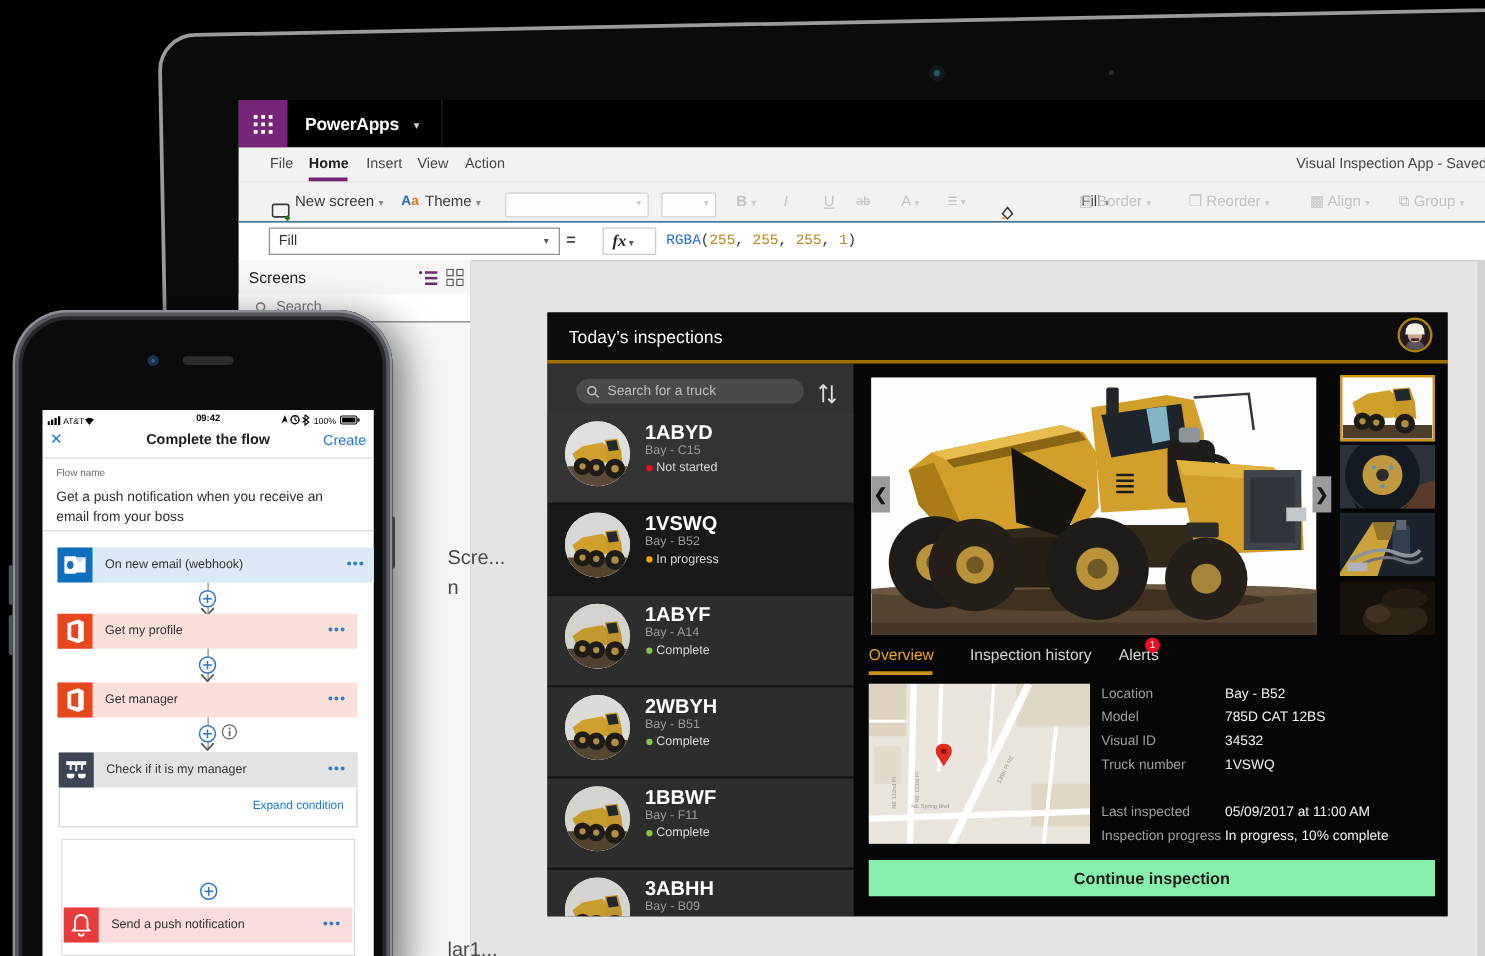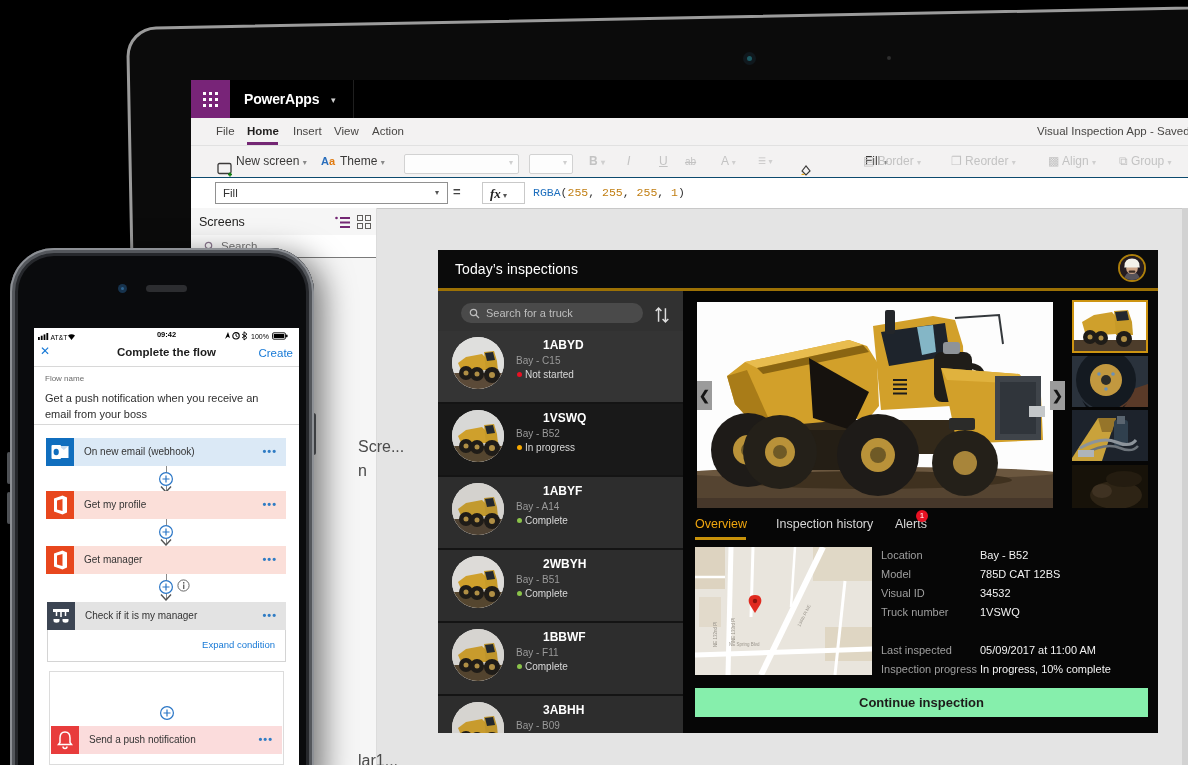--- a/index.html
+++ b/index.html
@@ -54,21 +54,21 @@
   #apphdr{left:0;top:0;width:720px;height:38px;background:#0b0b0b;color:#fff;}
   #apphdr .t{position:absolute;left:17px;top:11px;font-size:14px;font-weight:400;letter-spacing:.1px;}
   #amberline{left:0;top:38px;width:720px;height:3px;background:#9c7105;}
   #listpane{left:0;top:41px;width:245px;height:442px;background:#313131;overflow:hidden;}
   #rightpane{left:245px;top:41px;width:475px;height:442px;background:#060606;}
 
   #searchpill{left:23px;top:12px;width:182px;height:20px;background:#4a4a4a;border-radius:10px;color:#bdbdbd;font-size:11px;line-height:20px;}
   #sorticon{left:214px;top:12px;width:16px;height:20px;color:#ddd;font-size:13px;}
 
   .titem{position:absolute;left:0;width:245px;height:73px;box-sizing:border-box;border-bottom:2px solid #141414;}
-  .titem .nm{position:absolute;left:78px;top:7px;font-size:12px;font-weight:700;color:#fff;margin-left:27px;}
+  .titem .nm{position:absolute;left:78px;top:7px;font-size:16px;font-weight:700;color:#fff;}
   .titem .bay{position:absolute;left:78px;top:24px;font-size:10px;color:#9a9a9a;}
   .titem .st{position:absolute;left:87px;top:38px;font-size:10px;color:#d8d8d8;}
   .titem .dot{position:absolute;left:79px;top:41px;width:5px;height:5px;border-radius:50%;}
   .tava{position:absolute;left:14px;top:6px;width:52px;height:52px;border-radius:50%;overflow:hidden;background:#e8e8e8;}
 
   
   #photo{left:14px;top:11px;width:356px;height:206px;background:#fff;overflow:hidden;}
   .arrow{position:absolute;width:15px;height:29px;background:#9b9b9b;color:#151515;font-size:13px;font-weight:700;
          line-height:29px;text-align:center;}
   .thumb{position:absolute;left:389px;width:76px;overflow:hidden;}
@@ -514,21 +514,21 @@
   </svg>
 
   <div style="position:absolute;left:6px;top:16px;font-size:12px;color:#1779d6;">✕</div>
   <div style="position:absolute;left:0;top:18px;width:265px;text-align:center;font-size:11.5px;font-weight:700;color:#1c1c1c;">Complete the flow</div>
   <div style="position:absolute;right:6px;top:19px;font-size:11.5px;color:#1779d6;">Create</div>
   <div style="position:absolute;left:0;top:38px;width:265px;height:1px;background:#d8d8d8;"></div>
   <div style="position:absolute;left:11px;top:46px;font-size:8px;color:#6a6a6a;">Flow name</div>
   <div style="position:absolute;left:11px;top:62px;width:242px;font-size:11px;line-height:16px;color:#2e2e2e;">Get a push notification when you receive an email from your boss</div>
   <div style="position:absolute;left:0;top:96px;width:265px;height:1px;background:#d8d8d8;"></div>
 
-  <div class="card" style="top:110px;background:#dbe9f6;">
+  <div class="card" style="top:110px;background:#dbe9f6;padding-left:15px;">
     <div class="ic" style="background:#106ebe;">
       <svg width="28" height="28" viewBox="0 0 28 28">
         <rect x="13" y="8" width="9.5" height="12" fill="#fff"></rect>
         <path d="M13,8 L22.5,8 L17.8,12 Z" fill="#c8dcf0"></path>
         <rect x="5.5" y="7" width="9.5" height="14" rx="1" fill="#fff"></rect>
         <ellipse cx="10.2" cy="14" rx="2.6" ry="3.2" fill="#106ebe"></ellipse>
       </svg>
     </div>
     <div class="tx">On new email (webhook)</div>
       <div class="dots">•••</div>

